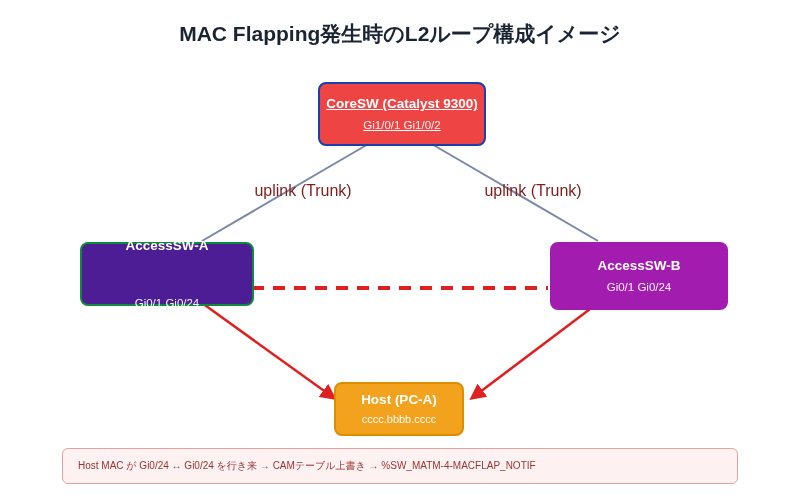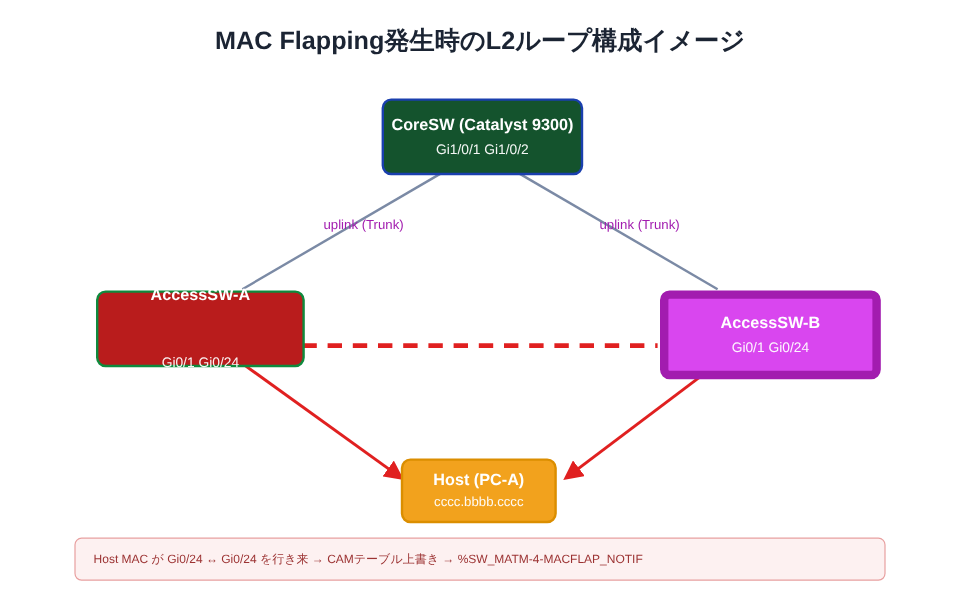--- a/index.html
+++ b/index.html
@@ -21,39 +21,39 @@
   .node {
     position: absolute; z-index: 2; border-radius: 8px;
     display: flex; flex-direction: column; align-items: center; justify-content: center;
     color: #ffffff; text-align: center;
   }
   .node .node-label { font-weight: bold; font-size: 13.5px; white-space: nowrap; line-height: 1.1; }
   .node .node-sub { font-size: 11.5px; color: rgba(255,255,255,0.95); margin-top: 7px; white-space: nowrap; }
 
   .node-core {
     left: 318px; top: 82px; width: 164px; height: 60px;
-    background: #14532d; border: 2px solid #1a3fae;
+    background: #ef4444; border: 2px solid #1a3fae; text-decoration: underline;
   }
   .node-access-a {
     left: 80px; top: 242px; width: 170px; height: 60px;
-    background: #b91c1c; border: 2px solid #0f8a3d; gap: 36px;
+    background: #4c1d95; border: 2px solid #0f8a3d; gap: 36px;
   }
   .node-access-b {
     left: 550px; top: 242px; width: 170px; height: 60px;
-    background: #d946ef; border: 7px solid #a21caf;
+    background: #a21caf; border: 4px solid #a21caf;
   }
   .node-host {
     left: 334px; top: 382px; width: 126px; height: 50px;
     background: #f2a21d; border: 2.5px solid #db8e00;
   }
   .node-host .node-label { font-size: 13.5px; }
   .node-host .node-sub { font-size: 11px; margin-top: 5px; }
 
   .edge-label {
-    position: absolute; z-index: 3; font-size: 11px; color: #a21caf; white-space: nowrap;
+    position: absolute; z-index: 3; font-size: 16px; color: #7f1d1d; white-space: nowrap;
   }
   .edge-label.uplink-left  { left: 303px; top: 182px; transform: translateX(-50%); }
   .edge-label.uplink-right { left: 533px; top: 182px; transform: translateX(-50%); }
 
   .loop-warning {
     position: absolute; left: 400px; top: 263px; transform: translateX(-50%);
     z-index: 3; font-size: 13px; font-weight: bold; color: #e02020; white-space: nowrap;
   }
 
   .note-box {

